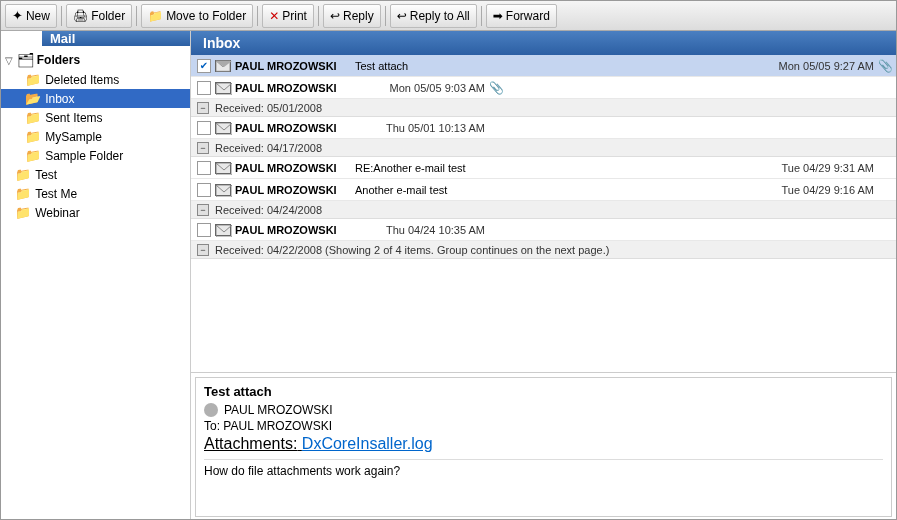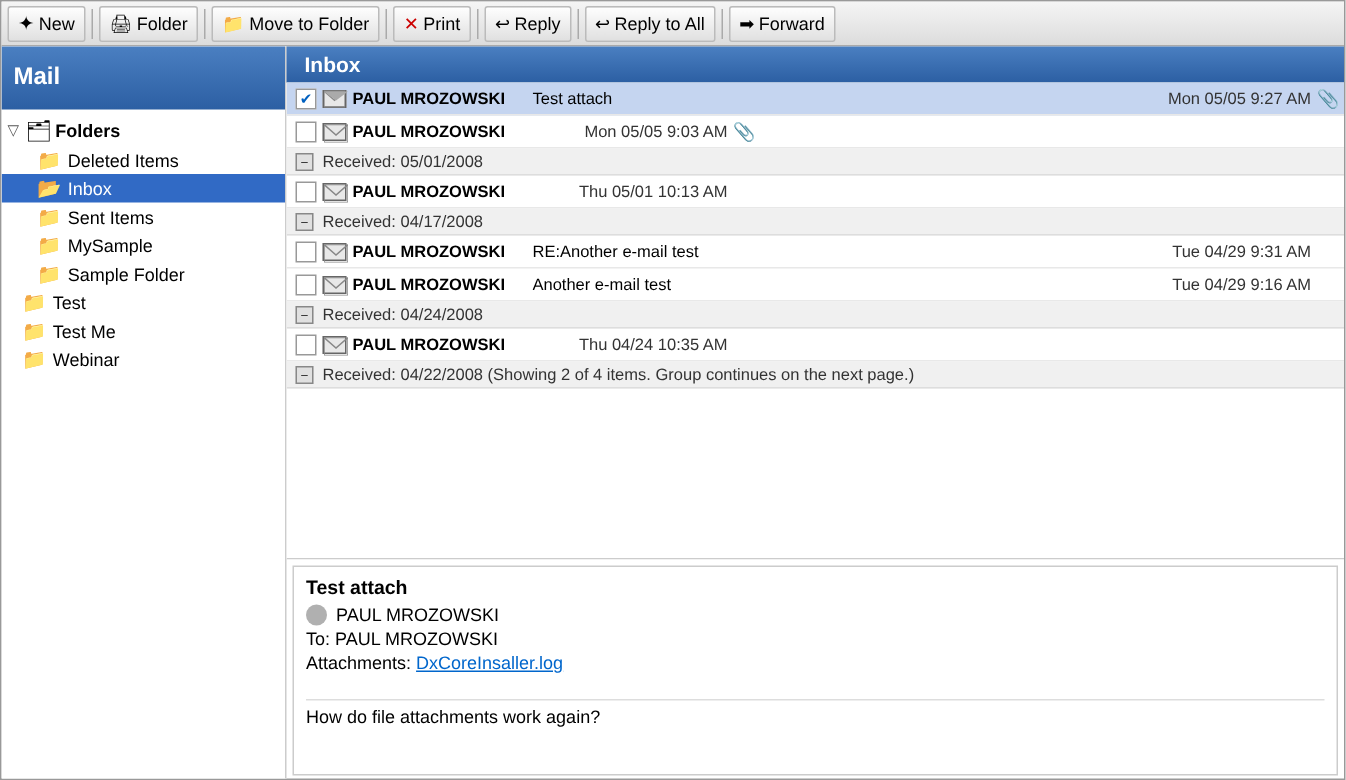--- a/index.html
+++ b/index.html
@@ -41,22 +41,23 @@
       width: 190px;
       background: #fff;
       border-right: 1px solid #ccc;
       display: flex;
       flex-direction: column;
     }
     .sidebar-header {
       background: linear-gradient(to bottom, #4a7fc1, #2c5fa3);
       color: #fff;
       font-weight: bold;
-      padding: 12px 8px;
-      font-size: 16px;
+      padding: 0 8px;
+      font-size: 13px;
+      margin-left: 41px;
     }
     .sidebar-content {
       flex: 1;
       overflow-y: auto;
       padding: 4px 0;
     }
     .folder-root {
       padding: 2px 4px;
       display: flex;
       align-items: center;
@@ -220,21 +221,21 @@
       margin-bottom: 2px;
     }
     .preview-avatar {
       width: 14px; height: 14px;
       background: #ccc;
       border-radius: 50%;
       flex-shrink: 0;
     }
     .preview-from-name { font-size: 12px; }
     .preview-to-row { font-size: 12px; margin-bottom: 2px; }
-    .preview-attachments { font-size: 12px; margin-bottom: 17px; }
+    .preview-attachments { font-size: 16px; margin-bottom: 6px; text-decoration: underline; }
     .preview-attachment-link { color: #0066cc; text-decoration: underline; cursor: pointer; }
     .preview-divider { border-top: 1px solid #ddd; margin: 4px 0; }
     .preview-body { font-size: 12px; }
 
     
     #email-list::-webkit-scrollbar { width: 16px; }
     #email-list::-webkit-scrollbar-track { background: #f0f0f0; }
     #email-list::-webkit-scrollbar-thumb { background: #c0c0c0; border: 1px solid #999; }
   </style>
 </head>

